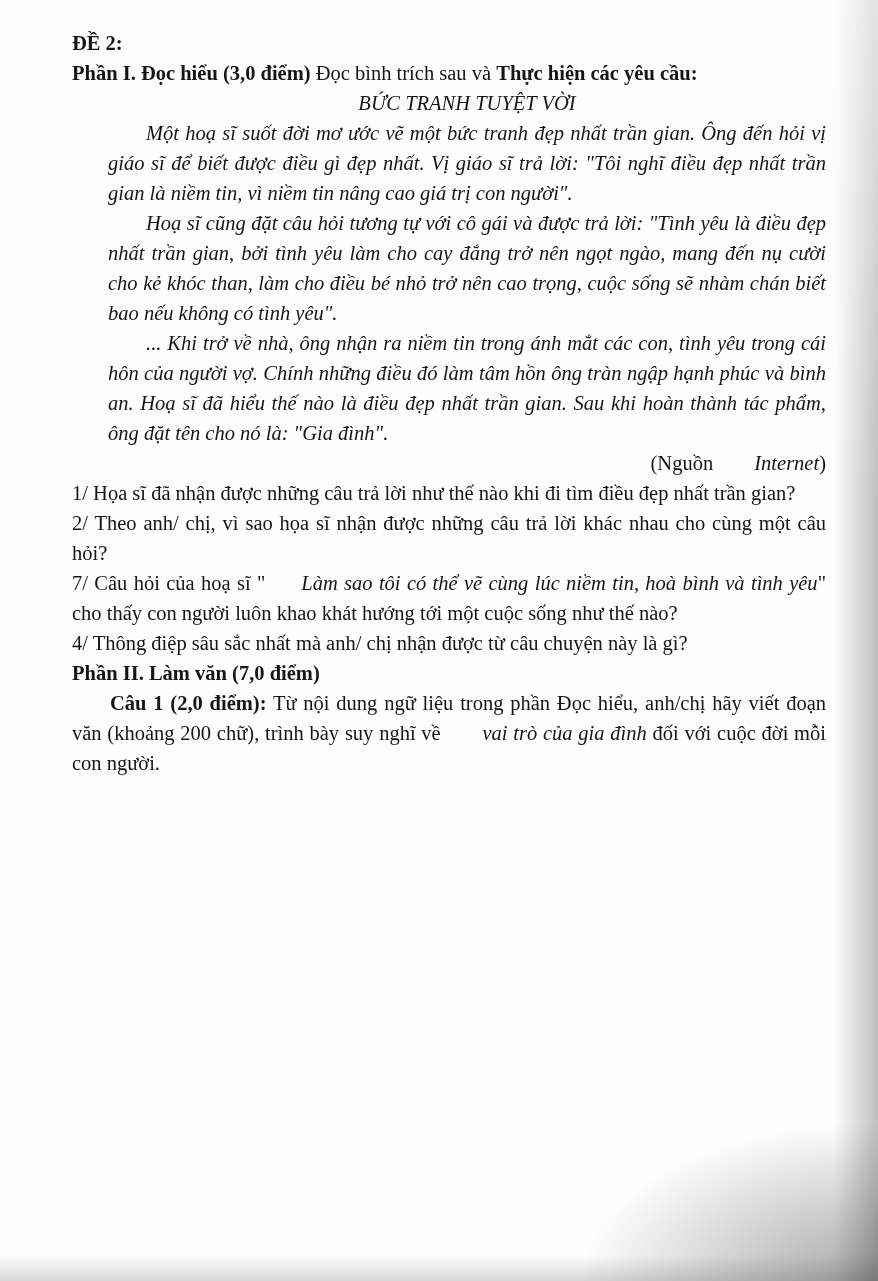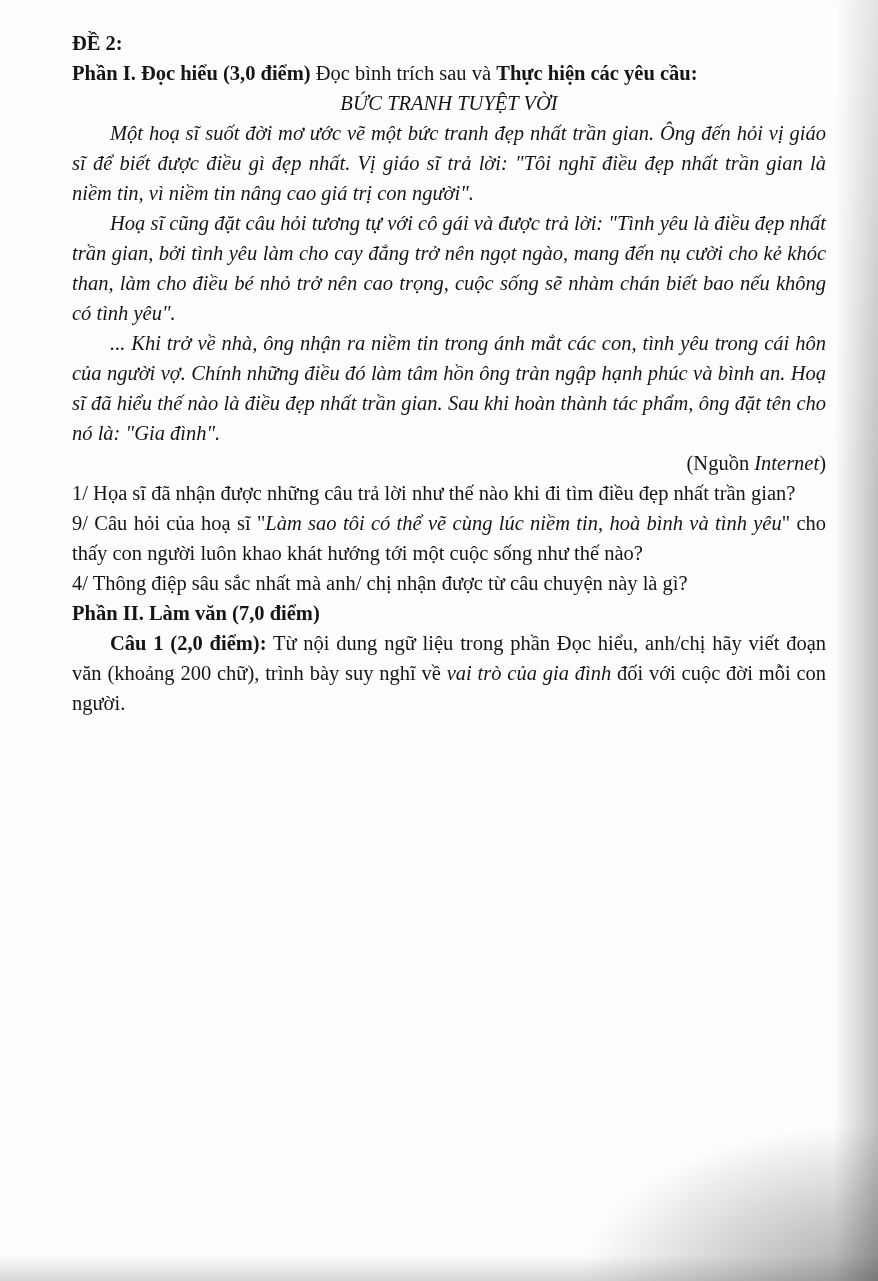--- a/index.html
+++ b/index.html
@@ -10,21 +10,21 @@
     color: #151515;
     font-family: "Liberation Serif", serif;
     font-size: 20.5px;
     line-height: 30px;
     overflow: hidden;
     position: relative;
   }
   .page { padding: 4px 52px 0 72px; position: relative; }
   p { margin: 0; }
   .b { font-weight: bold; }
-  .i { font-style: italic; }
+  .i { font-style: italic; margin-left: 36px; }
   .center { text-align: center; }
   .right { text-align: right; }
   .jp { text-align: justify; text-justify: inter-word; }
   .ind { text-indent: 38px; font-family: Liberation Serif, serif; }
   .top-clip {
     height: 14px;
     overflow: hidden;
     color: #2a2a2a;
     font-size: 15px;
     letter-spacing: 34px;
@@ -71,22 +71,23 @@
 
   <p class="jp i ind">Hoạ sĩ cũng đặt câu hỏi tương tự với cô gái và được trả lời: "Tình yêu là điều đẹp nhất trần gian, bởi tình yêu làm cho cay đắng trở nên ngọt ngào, mang đến nụ cười cho kẻ khóc than, làm cho điều bé nhỏ trở nên cao trọng, cuộc sống sẽ nhàm chán biết bao nếu không có tình yêu".</p>
 
 
   <p class="jp i ind">... Khi trở về nhà, ông nhận ra niềm tin trong ánh mắt các con, tình yêu trong cái hôn của người vợ. Chính những điều đó làm tâm hồn ông tràn ngập hạnh phúc và bình an. Hoạ sĩ đã hiểu thế nào là điều đẹp nhất trần gian. Sau khi hoàn thành tác phẩm, ông đặt tên cho nó là: "Gia đình".</p>
 
   <p class="right"><span>(Nguồn </span><span class="i">Internet</span><span>)</span></p>
 
   <p class="jp">1/ Họa sĩ đã nhận được những câu trả lời như thế nào khi đi tìm điều đẹp nhất trần gian?</p>
 
+  <p class="jp">2/ Theo anh/ chị, vì sao họa sĩ nhận được những câu trả lời khác nhau cho cùng một câu hỏi?</p>
 
-  <p class="jp"><span>9/ Câu hỏi của hoạ sĩ "</span><span class="i">Làm sao tôi có thể vẽ cùng lúc niềm tin, hoà bình và tình yêu</span><span>" cho thấy con người luôn khao khát hướng tới một cuộc sống như thế nào?</span></p>
+  <p class="jp"><span>7/ Câu hỏi của hoạ sĩ "</span><span class="i">Làm sao tôi có thể vẽ cùng lúc niềm tin, hoà bình và tình yêu</span><span>" cho thấy con người luôn khao khát hướng tới một cuộc sống như thế nào?</span></p>
 
   <p class="jp">4/ Thông điệp sâu sắc nhất mà anh/ chị nhận được từ câu chuyện này là gì?</p>
 
   <p class="b jp">Phần II. Làm văn (7,0 điểm)</p>
 
   <p class="jp ind"><span class="b">Câu 1 (2,0 điểm):</span><span> Từ nội dung ngữ liệu trong phần Đọc hiểu, anh/chị hãy viết đoạn văn (khoảng 200 chữ), trình bày suy nghĩ về </span><span class="i">vai trò của gia đình</span><span> đối với cuộc đời mỗi con người.</span></p>
 
 </div>
 
 <div class="edge-right"></div>

